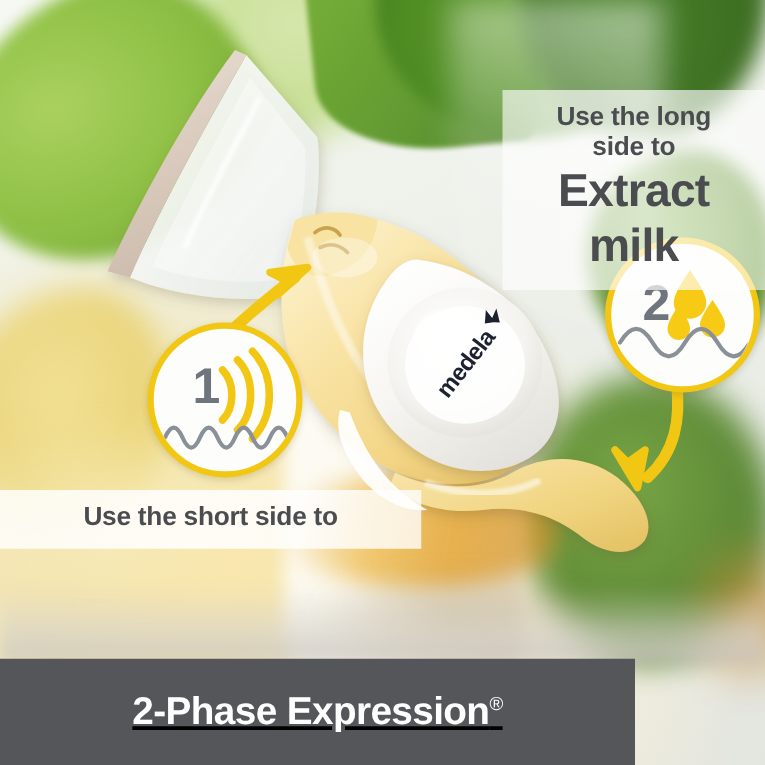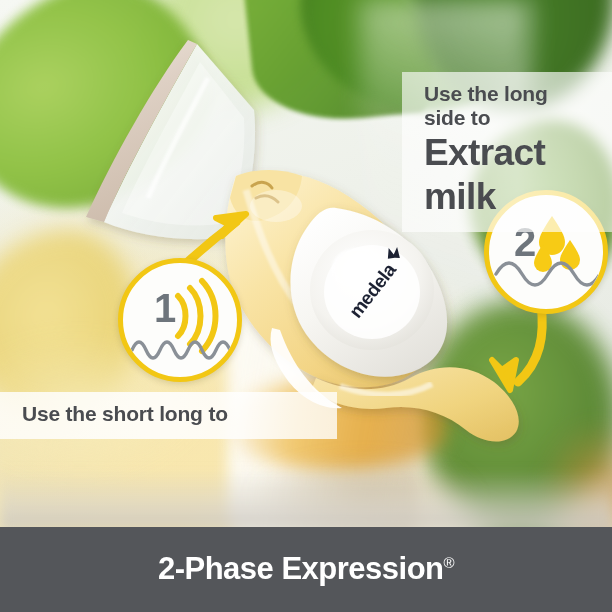--- a/index.html
+++ b/index.html
@@ -61,32 +61,32 @@
 
   
   .badge{position:absolute;border-radius:50%;background:#fdfdfb;
     border:5px solid #f2c714;box-shadow:0 2px 6px rgba(80,70,20,.18);
     display:flex;align-items:center;justify-content:center;overflow:hidden;}
   .badge svg{display:block;}
   .badge-1{left:118px;top:258px;width:114px;height:114px;}
   .badge-2{left:484px;top:190px;width:114px;height:114px;}
 
   
-  .band{position:absolute;padding:10px 22px 13px 22px;}
+  .band{position:absolute;padding:10px 22px 13px 22px;text-align:center;}
   .band .small{font-size:21px;font-weight:bold;color:#4a4c50;letter-spacing:-.2px;line-height:1.15;}
   .band .big{font-size:37px;font-weight:bold;color:#4a4c50;letter-spacing:-.6px;line-height:1.18;margin-top:1px;}
 
   .band-extract{left:402px;top:72px;width:auto;right:0;
     background:linear-gradient(90deg,rgba(255,255,255,.62) 0%,rgba(255,255,255,.70) 55%,rgba(255,255,255,.58) 100%);}
   .band-stimulate{left:0;top:392px;width:293px;
     background:linear-gradient(90deg,rgba(255,255,255,.82) 0%,rgba(255,255,255,.88) 50%,rgba(255,255,255,.78) 100%);}
 
   
-  .banner{position:absolute;left:0;top:527px;width:612px;height:85px;background:#54565a;
-    display:flex;flex-direction:column;align-items:center;justify-content:center;}
+  .banner{position:absolute;left:0;top:527px;width:508px;height:85px;background:#54565a;
+    display:flex;flex-direction:column;align-items:center;justify-content:center;text-decoration:underline;}
   .banner h1{margin:0;font-size:31px;font-weight:bold;color:#fff;letter-spacing:-.5px;line-height:1.1;}
   .banner h1 sup{font-size:15px;vertical-align:super;font-weight:normal;}
   .banner h2{margin:4px 0 0 0;font-size:18.5px;font-weight:bold;color:#fff;letter-spacing:-.2px;line-height:1.1;}
 </style>
 </head>
 <body>
 
 <div class="stage">
 
   <div class="photo">
@@ -226,20 +226,20 @@
       <path d="M2,74 q13,-22 26,0 t26,0 t26,0 t26,0" stroke="#8a9097" stroke-width="3.4" fill="none" stroke-linecap="round"></path>
     </svg>
   </div>
 
   <div class="band band-extract">
     <div class="small">Use the long side to</div>
     <div class="big">Extract milk</div>
   </div>
 
   <div class="band band-stimulate">
-    <div class="small">Use the short long to</div>
+    <div class="small">Use the short side to</div>
   </div>
 
   <div class="banner">
     <h1><span>2-Phase Expression</span><sup>®</sup></h1>
   </div>
 
 </div>
 
 </body></html>

